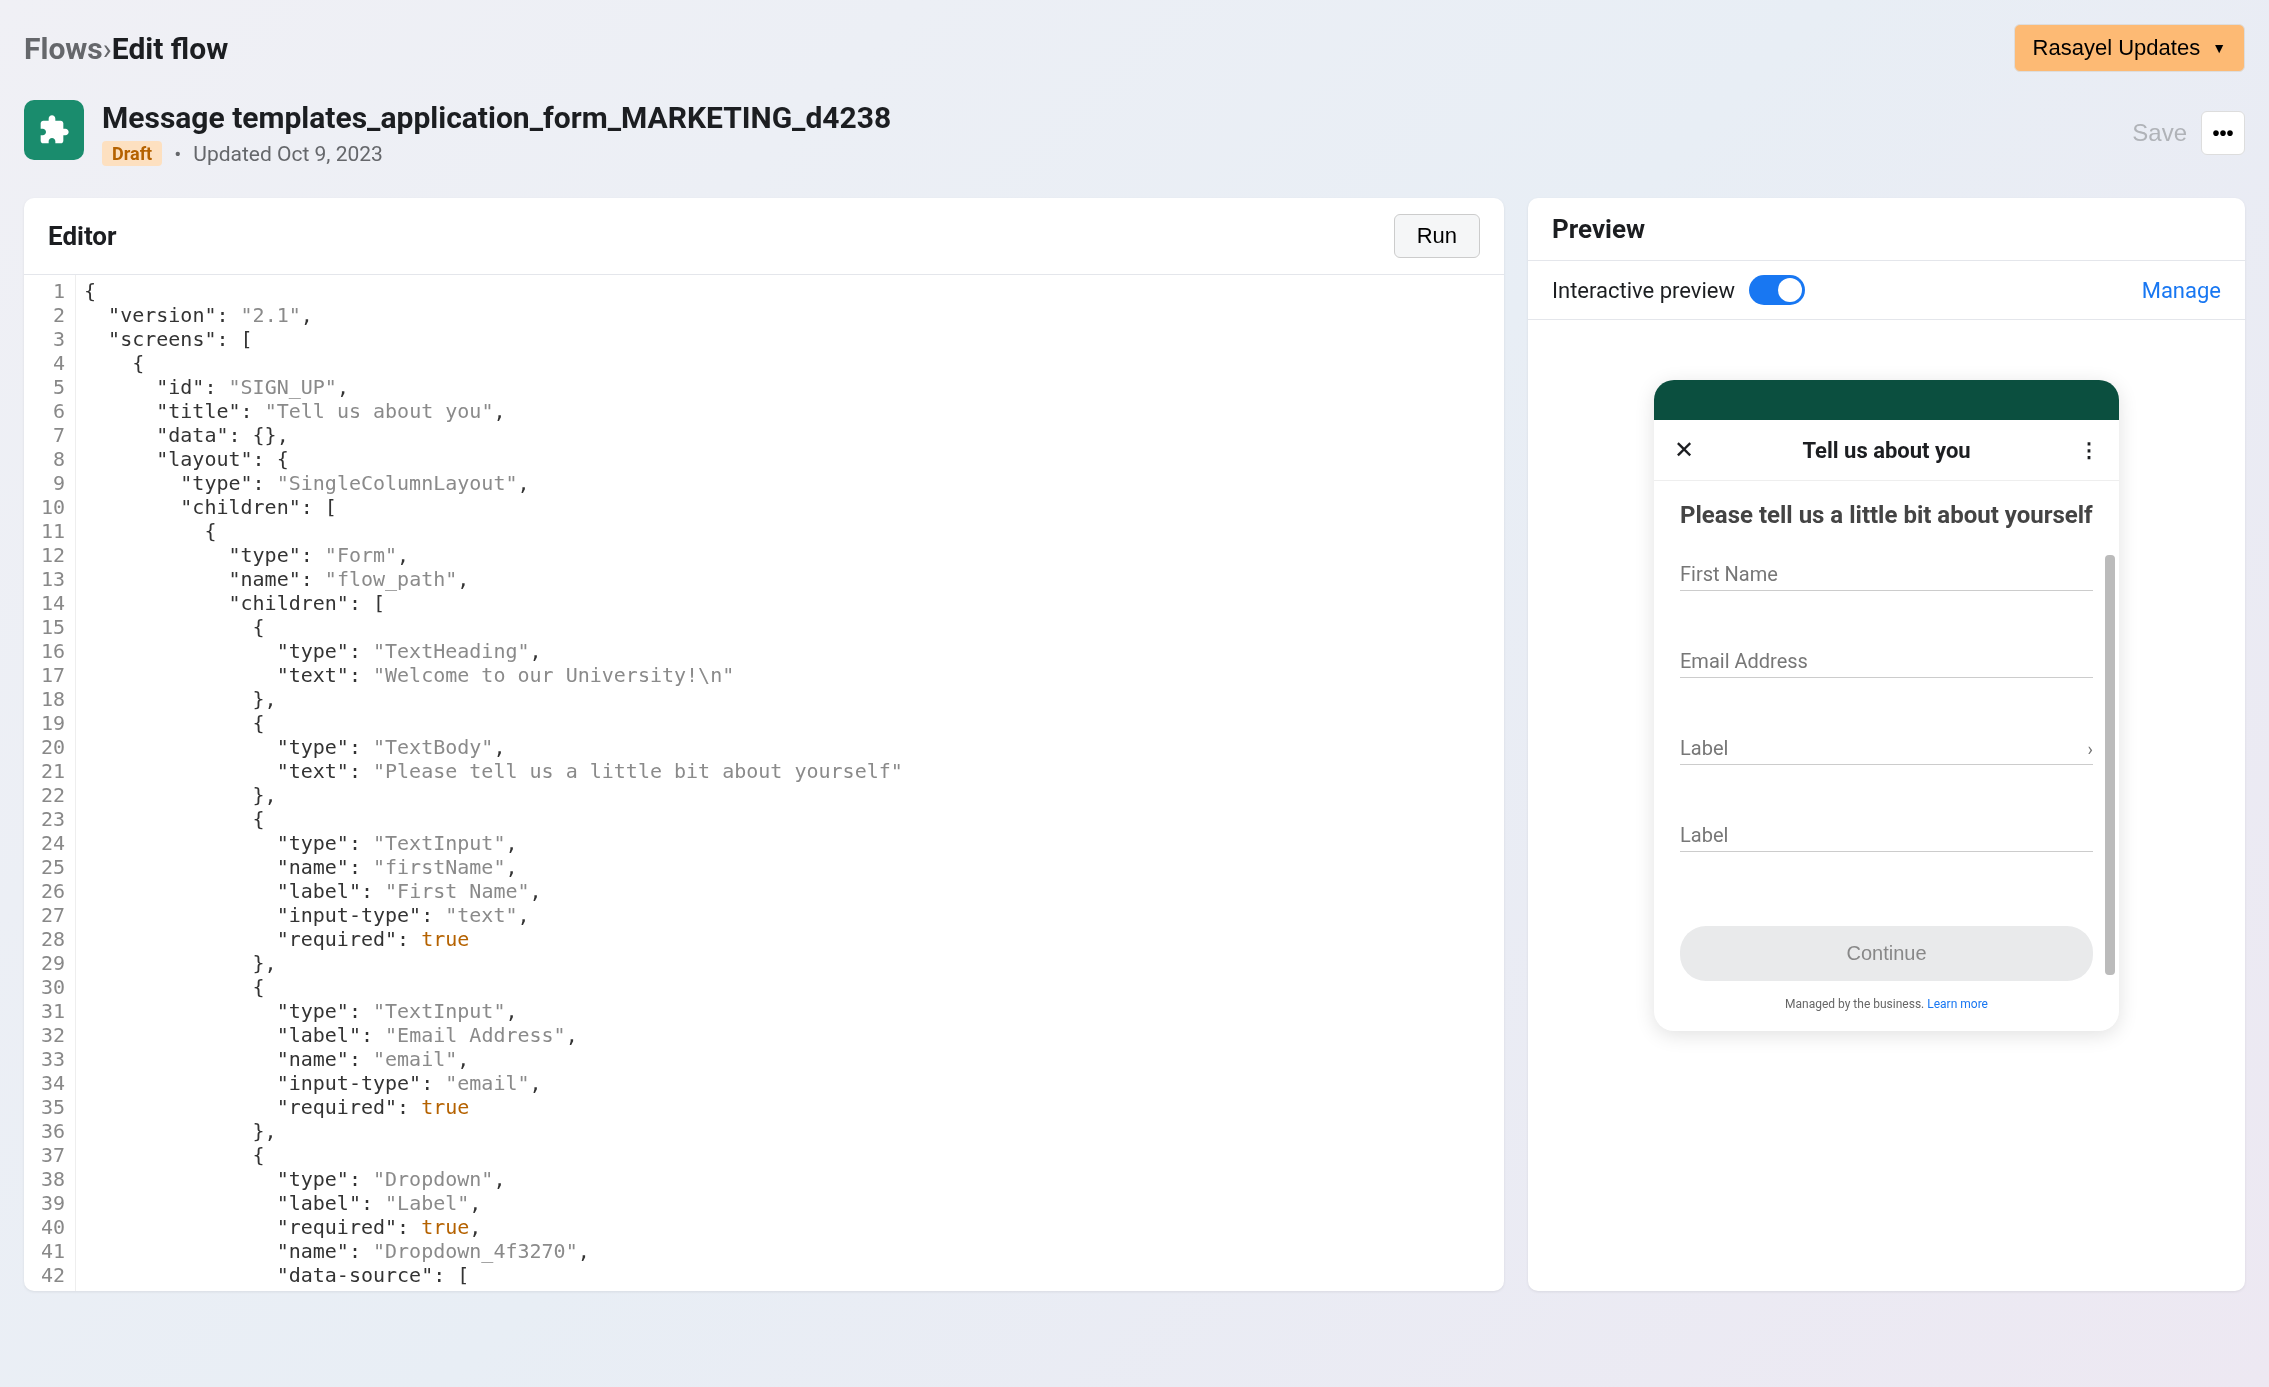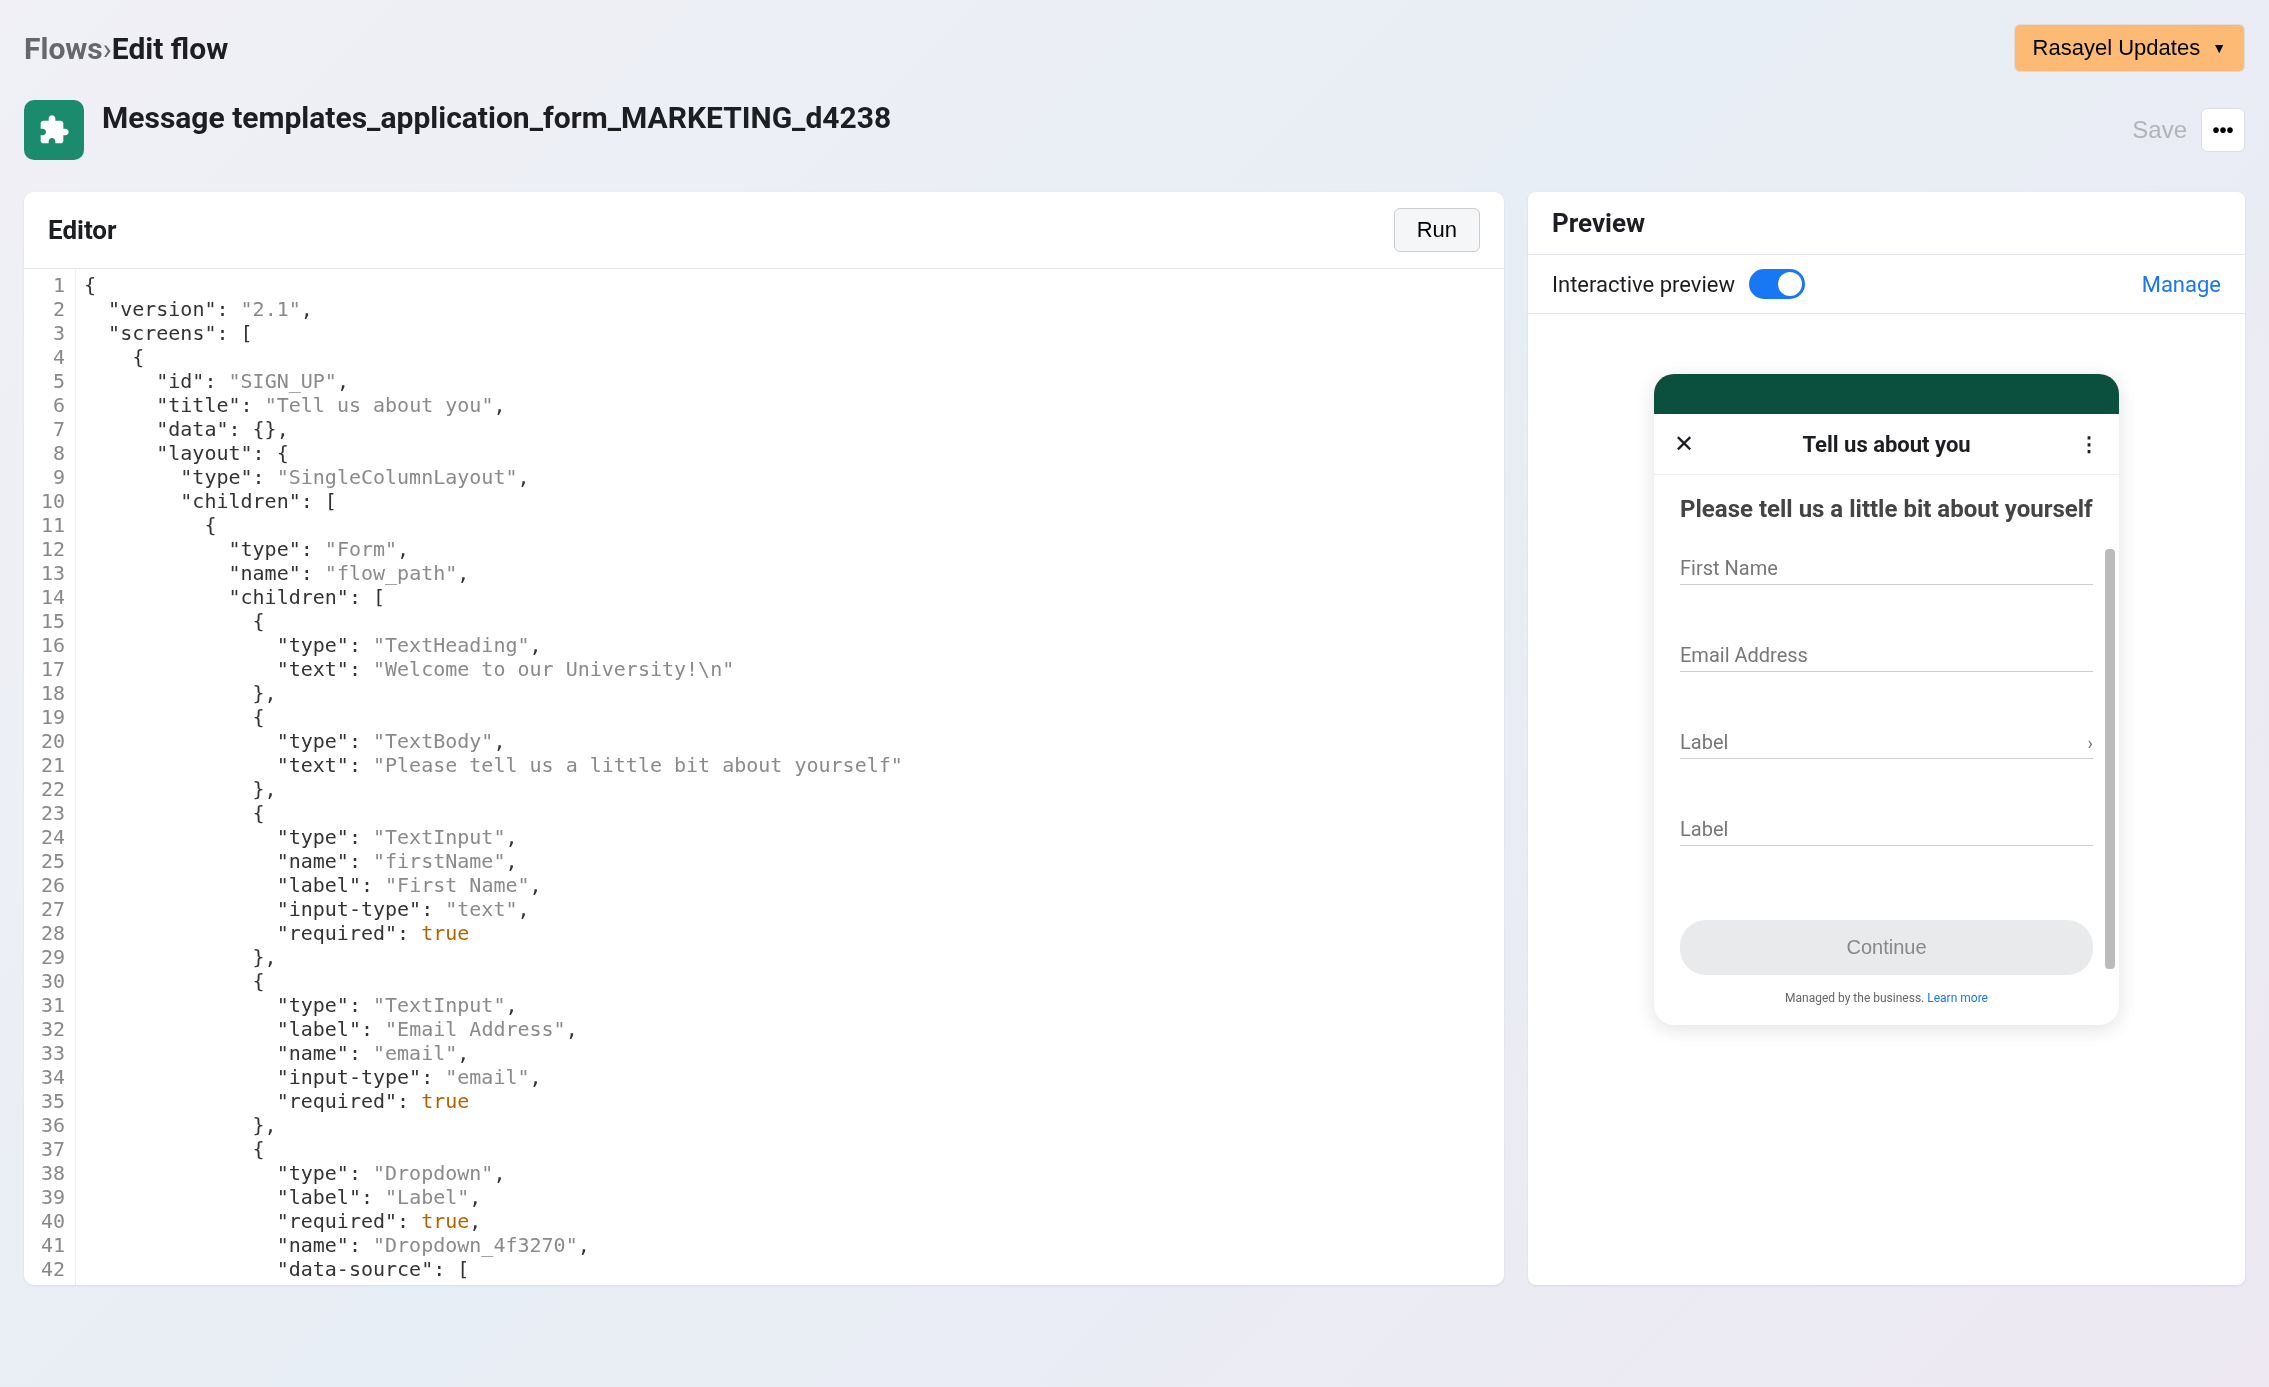--- a/index.html
+++ b/index.html
@@ -24,21 +24,21 @@
 .app-icon svg { width: 32px; height: 32px; fill: #fff; }
 .title-block .title { font-size: 30px; font-weight: 700; margin-bottom: 6px; }
 .meta { font-size: 21px; color: #65676b; display: flex; align-items: center; gap: 12px; }
 .badge-draft { background: #fde0c0; color: #b56200; font-weight: 700; font-size: 18px; padding: 2px 10px; border-radius: 4px; }
 .header-right { display: flex; align-items: center; gap: 14px; }
 .save-btn { color: #b0b3b8; font-size: 24px; background: none; border: none; cursor: default; }
 .more-btn { width: 44px; height: 44px; border: 1px solid #ddd; border-radius: 6px; background: #fff; display: flex; align-items: center; justify-content: center; cursor: pointer; font-size: 20px; font-weight: 700; }
 .panels { display: flex; gap: 24px; }
 .panel { background: #fff; border-radius: 10px; box-shadow: 0 1px 3px rgba(0,0,0,0.08); display: flex; flex-direction: column; }
 .panel.editor { flex: 0 0 1480px; }
-.panel.preview { flex: 1; border-radius: 8px; }
+.panel.preview { flex: 1; }
 .panel-head { display: flex; justify-content: space-between; align-items: center; padding: 16px 24px; border-bottom: 1px solid #e4e6eb; }
 .panel-head h2 { font-size: 26px; font-weight: 700; }
 .run-btn { background: #f5f6f7; border: 1px solid #ccc; border-radius: 6px; padding: 8px 22px; font-size: 22px; cursor: pointer; }
 .code-area { display: flex; font-family: Consolas, Monaco, monospace; font-size: 20px; line-height: 24px; overflow: hidden; }
 .gutter { width: 52px; text-align: right; color: #888; padding: 4px 10px 4px 0; user-select: none; border-right: 1px solid #eee; }
 .gutter div { height: 24px; }
 .code { padding: 4px 0 4px 8px; white-space: pre; color: #333; position: relative; }
 .code .line { height: 24px; position: relative; }
 .code .line .txt { position: relative; }
 .tok-key { color: #333; }
@@ -86,20 +86,25 @@
 
   <div class="header-row">
     <div class="header-left">
       <div class="app-icon">
         <svg viewBox="0 0 24 24">
             <path d="M20.5 11H19V7c0-1.1-.9-2-2-2h-4V3.5C13 2.12 11.88 1 10.5 1S8 2.12 8 3.5V5H4c-1.1 0-2 .9-2 2v4h1.5C4.88 11 6 12.12 6 13.5S4.88 16 3.5 16H2v4c0 1.1.9 2 2 2h4v-1.5C8 19.12 9.12 18 10.5 18s2.5 1.12 2.5 2.5V22h4c1.1 0 2-.9 2-2v-4h1.5c1.38 0 2.5-1.12 2.5-2.5S21.88 11 20.5 11z"></path>
           </svg>
       </div>
       <div class="title-block">
         <div class="title">Message templates_application_form_MARKETING_d4238</div>
+        <div class="meta">
+          <span class="badge-draft">Draft</span>
+          <span>•</span>
+          <span>Updated Oct 9, 2023</span>
+        </div>
       </div>
     </div>
     <div class="header-right">
       <button class="save-btn">Save</button>
       <button class="more-btn">•••</button>
     </div>
   </div>
 
   <div class="panels">
     <div class="panel editor">

